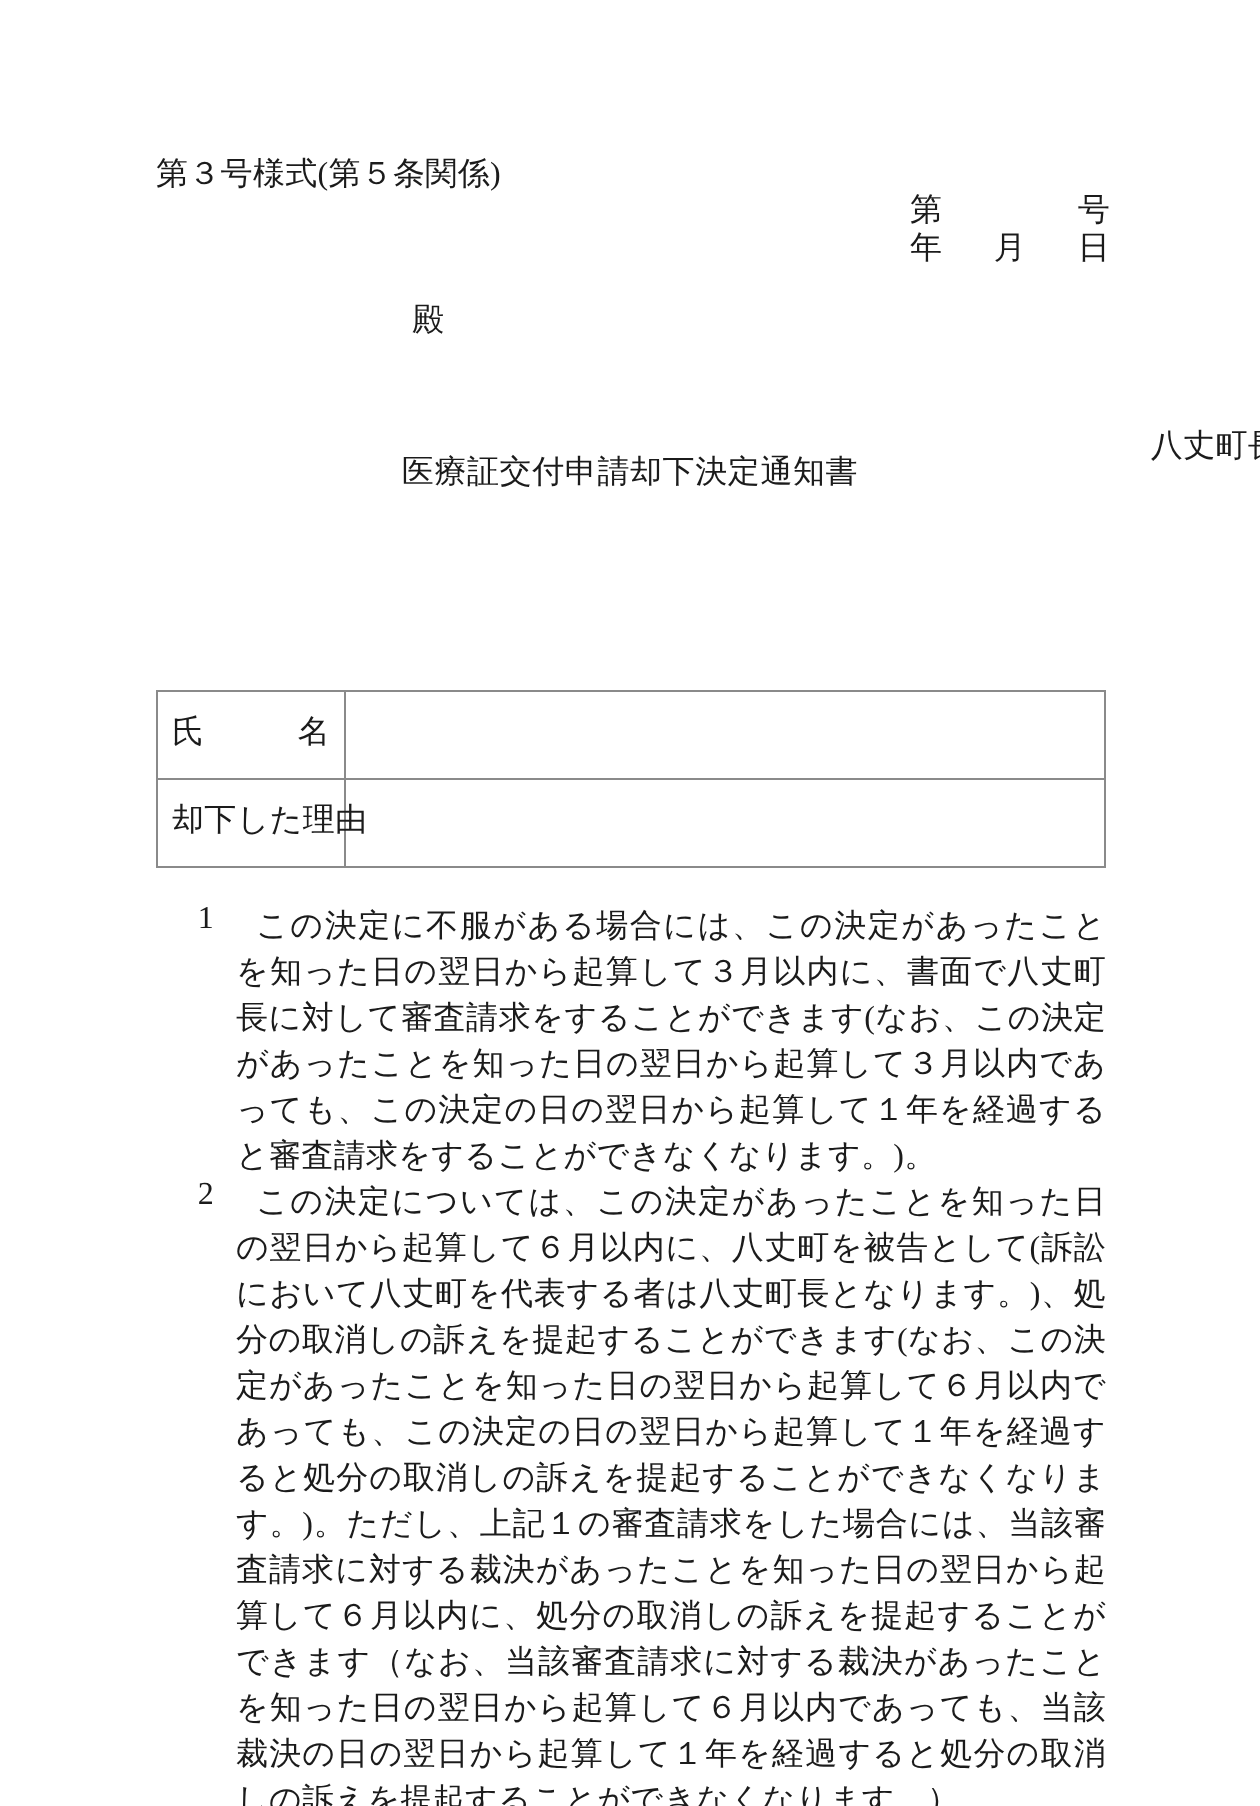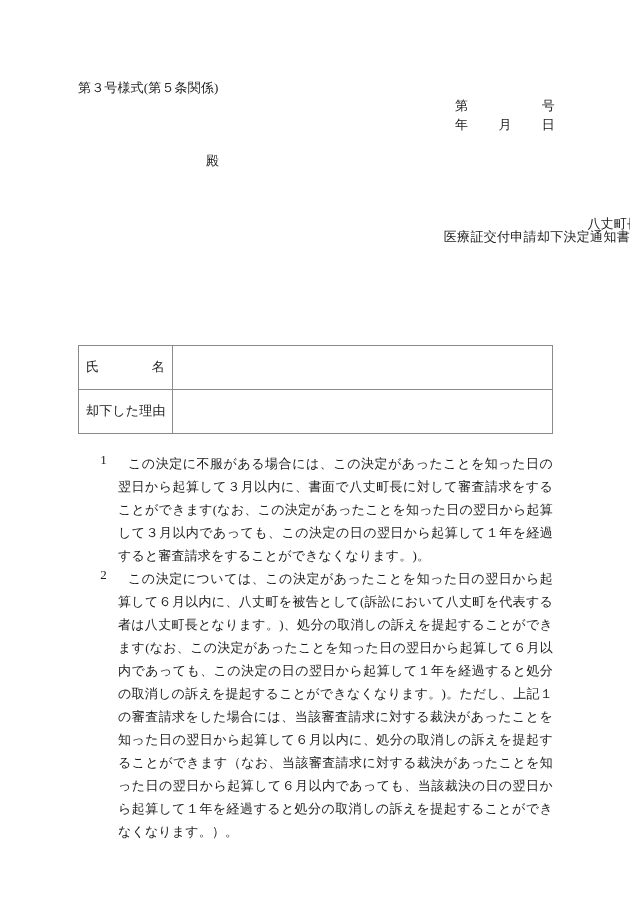--- a/index.html
+++ b/index.html
@@ -19,21 +19,21 @@
   .page {
     position: relative;
     width: 630px;
     height: 903px;
     box-sizing: border-box;
     padding: 0;
   }
 
   
   .doc-text {
-    font-size: 13px;
+    font-size: 16px;
     line-height: 16.4px;
     letter-spacing: 0.15px;
     color: #1b1b1b;
   }
 
   
   .form-no {
     position: absolute;
     left: 78px;
     top: 80px;
@@ -93,21 +93,20 @@
   .title-line-1 {
     letter-spacing: 3.6px;
     padding-left: 3.6px;
     white-space: nowrap;
     line-height: 21px;
   }
   .title-line-2 {
     letter-spacing: 0.3px;
     white-space: nowrap;
     line-height: 21px;
-    text-align: right;
   }
 
   
   .intro {
     position: absolute;
     left: 78px;
     top: 280px;
     width: 475px;
     text-indent: 32px;
     text-align: justify;

